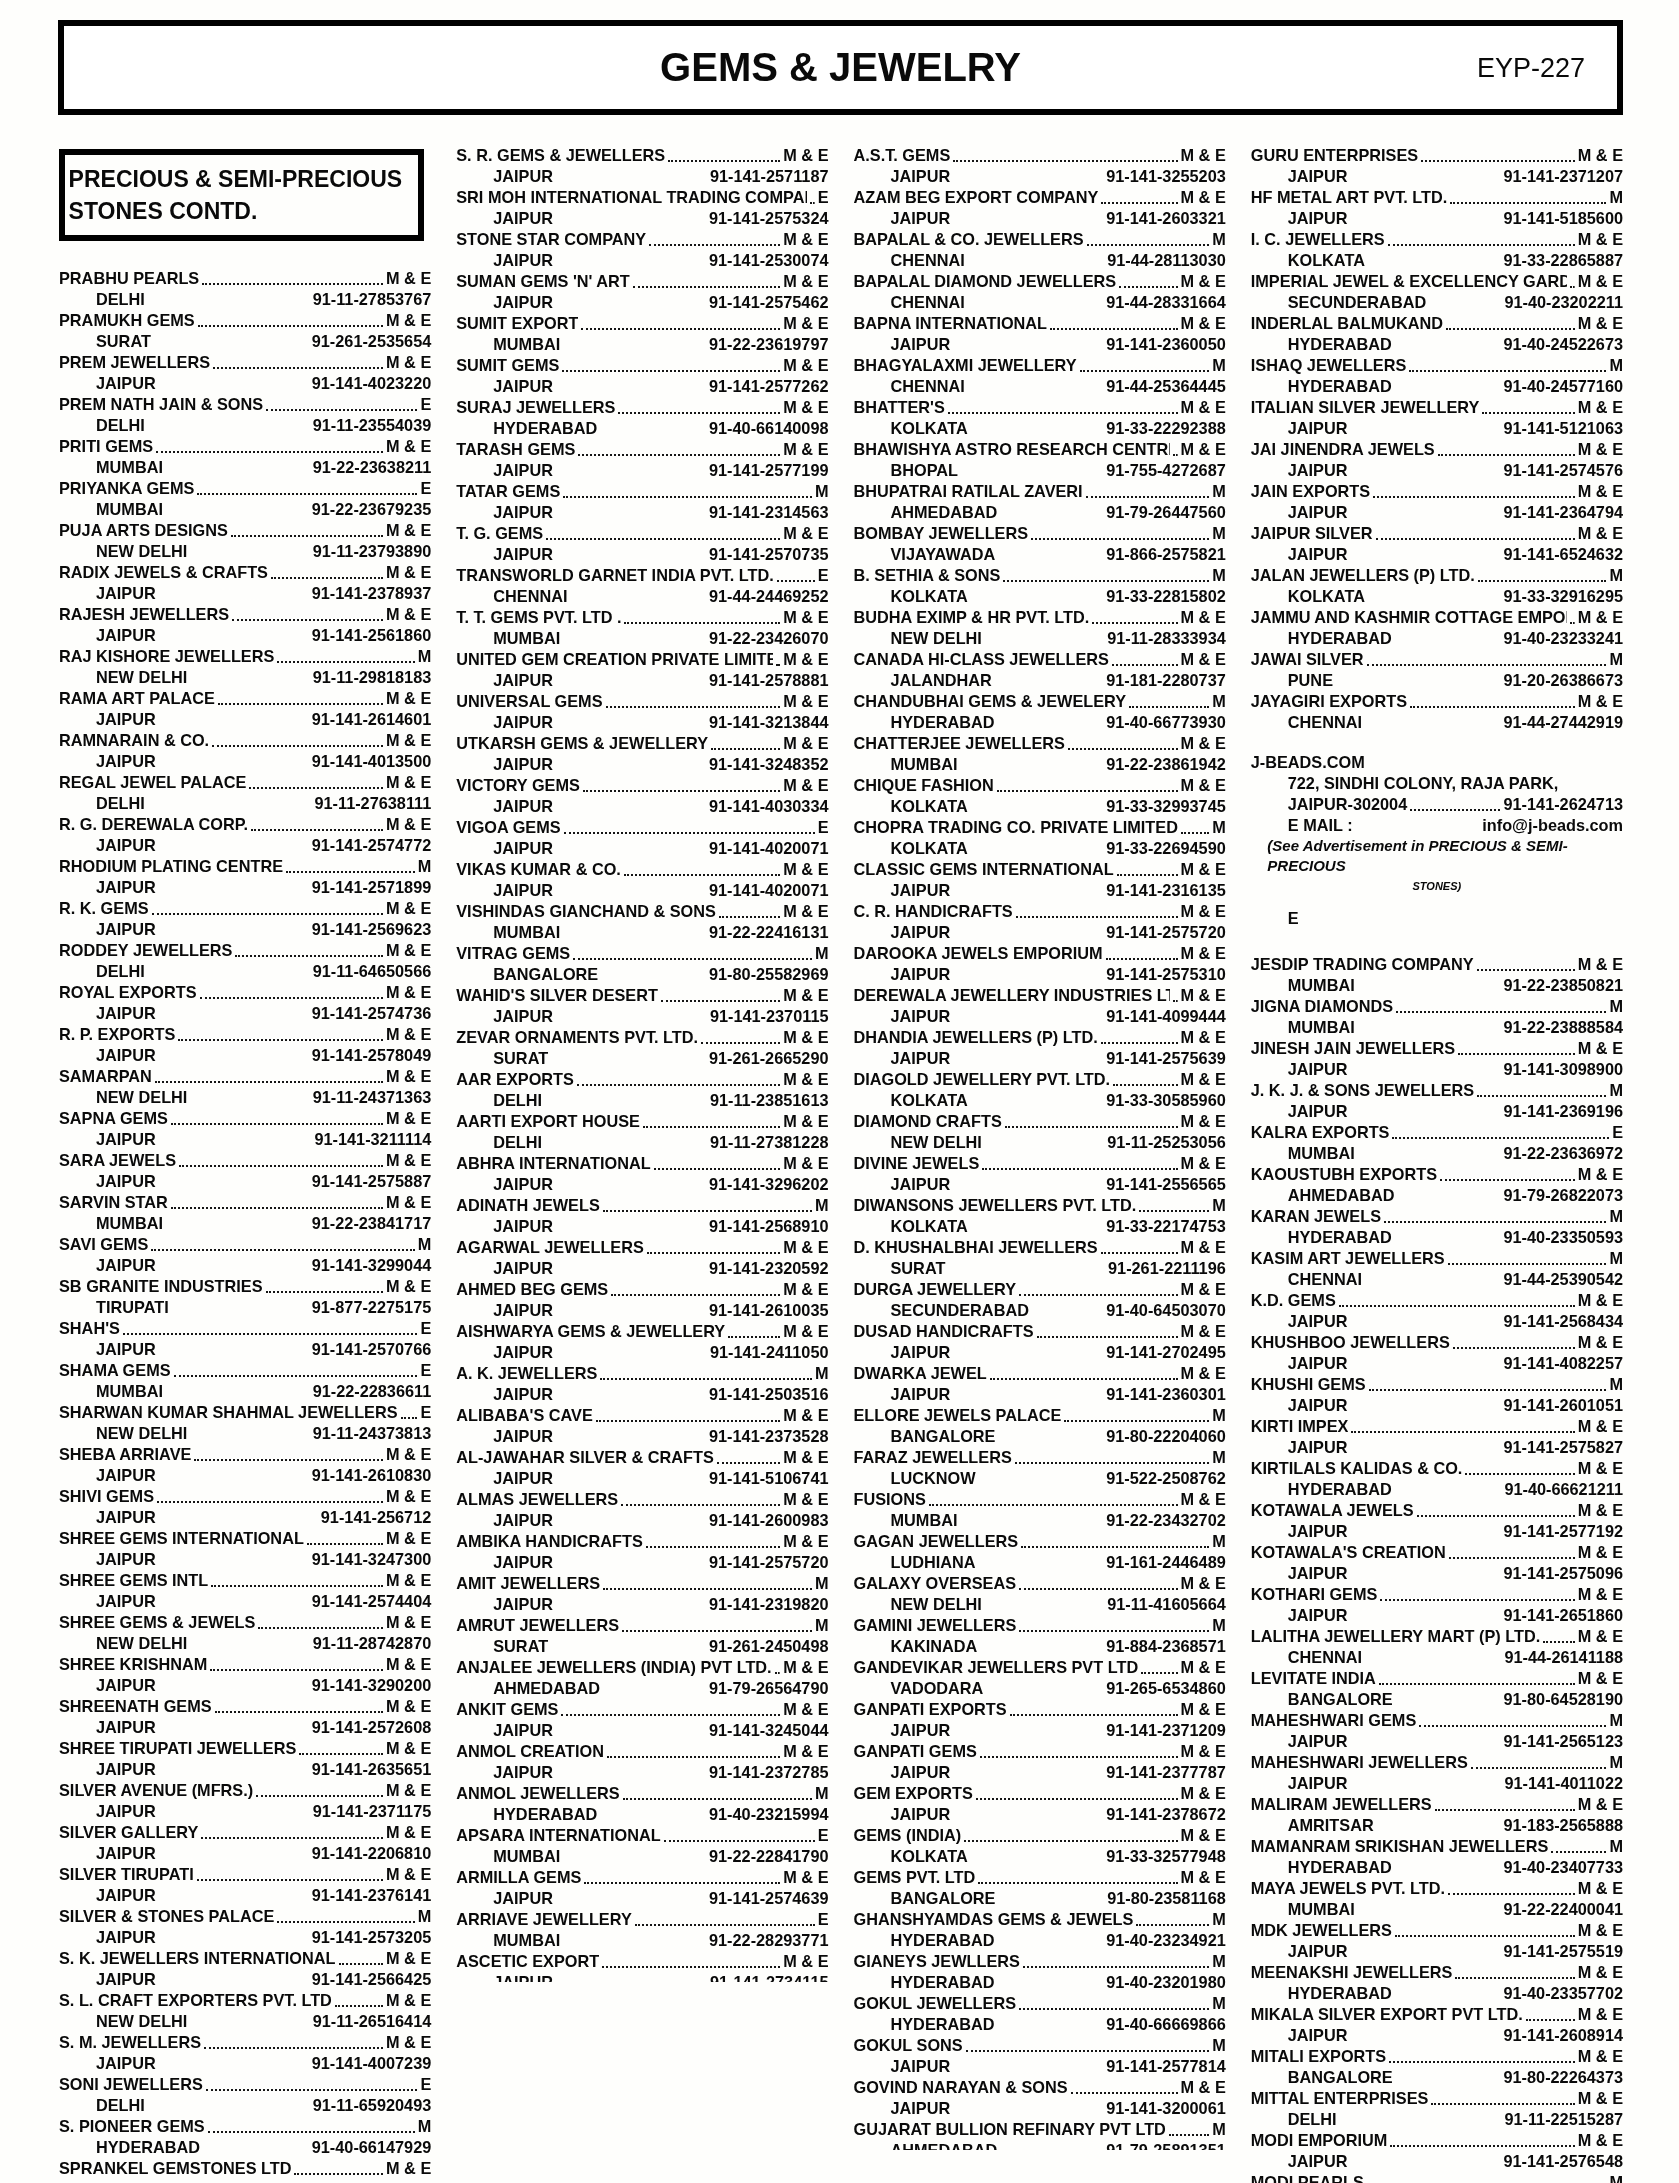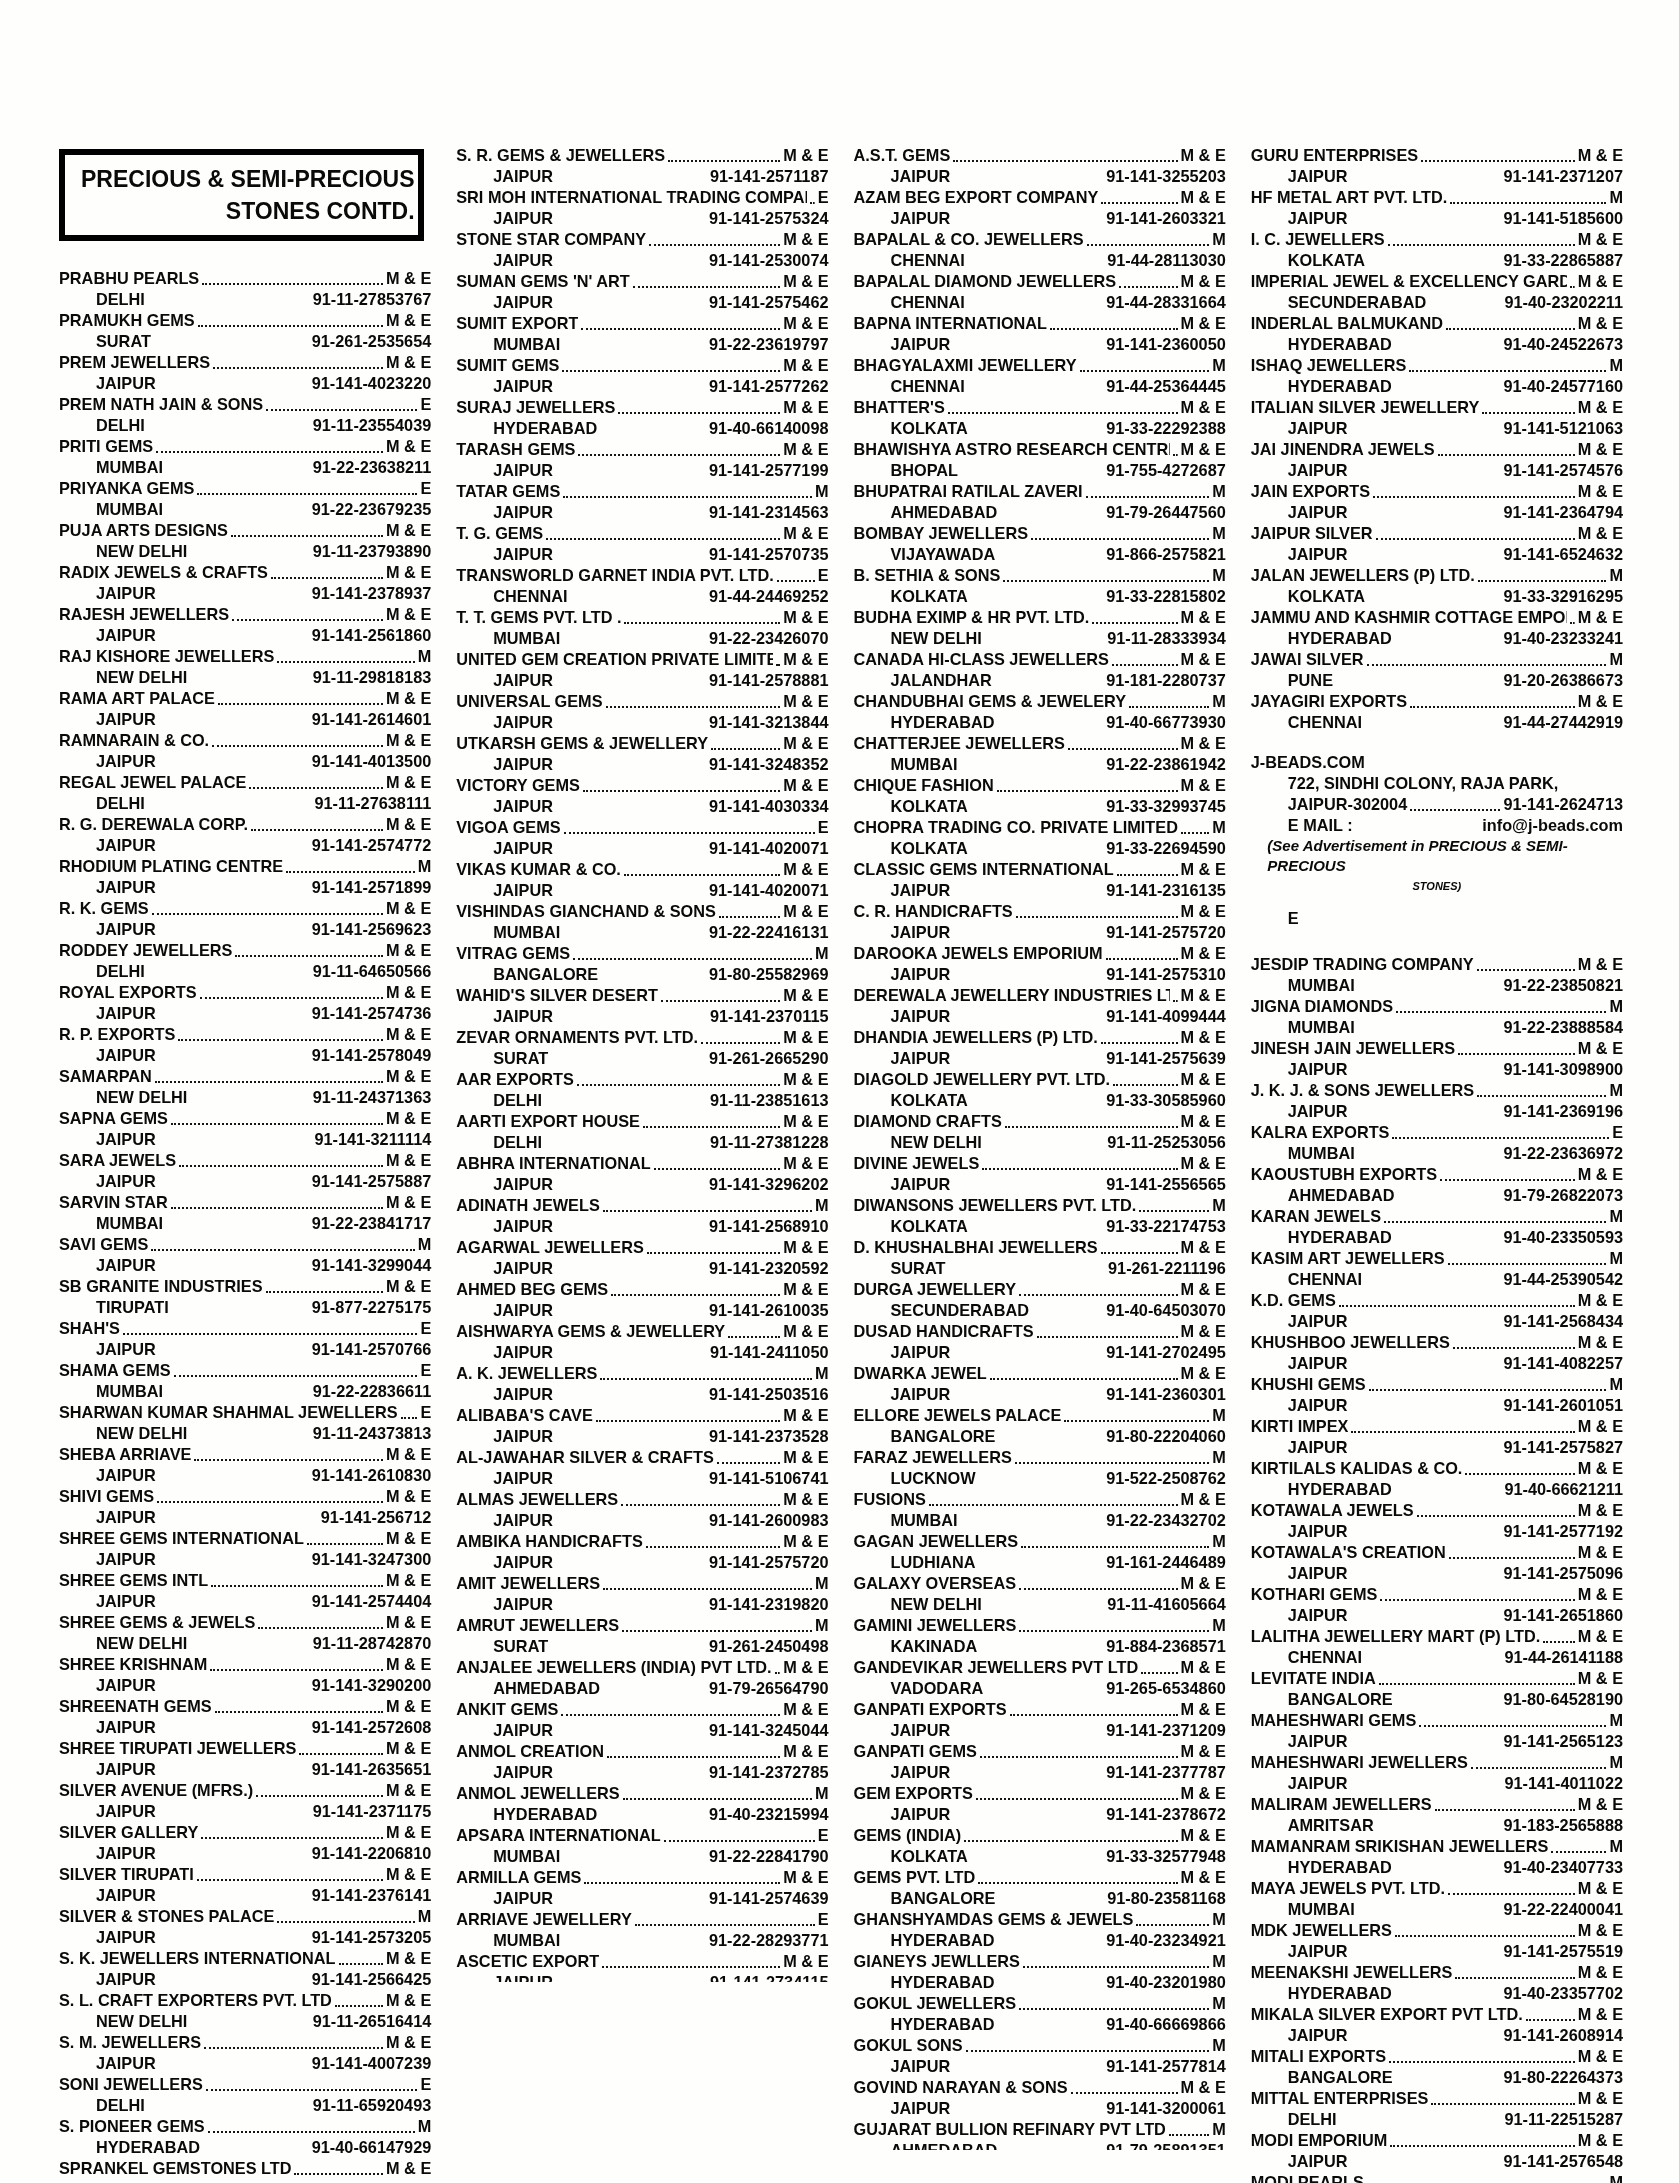--- a/index.html
+++ b/index.html
@@ -36,40 +36,44 @@
   .leader { flex:1 0 4.7px; height:0; border-bottom:2.4px dotted #151515; margin:0 3px 4.1px 3px; }
   .code { flex:0 0 auto; }
   .city-row {
     display:flex; justify-content:space-between;
     font-size:16.3px; line-height:21px; font-weight:700; padding-left:37px;
   }
   .city-row.cut { height:9.5px; overflow:hidden; }
 
   .section-box.box-small {
     border:6px solid #000; margin:3.6px 7.1px 27px 0; padding:8.3px 3.6px;
-    text-align:right; font-size:23px; font-weight:700; line-height:32px;
+    text-align:left; font-size:23px; font-weight:700; line-height:32px;
   }
   .section-box.box-large {
     border:7.1px solid #000; margin:37px 4.7px 40px 0; padding:24px 3.6px;
     text-align:center; font-size:40px; font-weight:700; line-height:46px;
   }
 
   .listing-block { margin:19px 0 25px; font-size:16.3px; line-height:21px; font-weight:700; }
   .blk-name {}
   .blk-addr { padding-left:37px; }
   .blk-row { display:flex; align-items:flex-end; padding-left:37px; }
   .blk-email { display:flex; justify-content:space-between; padding-left:37px;align-items:center; }
   .blk-see { font-style:italic; font-size:15px; padding-left:16.6px; line-height:20px; }
   .blk-see2 { font-style:italic; font-size:11px; text-align:center; line-height:20px; }
   .blk-tail { padding-left:37px; margin-top:12px; }
 </style>
 </head>
 <body>
 
 <div class="page">
+  <div class="header-box">
+    <div class="header-title">GEMS &amp; JEWELRY</div>
+    <div class="page-num">EYP-227</div>
+  </div>
   <div class="columns">
       <div class="column">
         <div class="section-box box-small">
           <div class="box-line">PRECIOUS &amp; SEMI-PRECIOUS</div>
           <div class="box-line">STONES CONTD.</div>
         </div>
         <div class="entry">
           <div class="name-row">
             <span class="name">PRABHU PEARLS</span>
             <span class="leader"></span>

